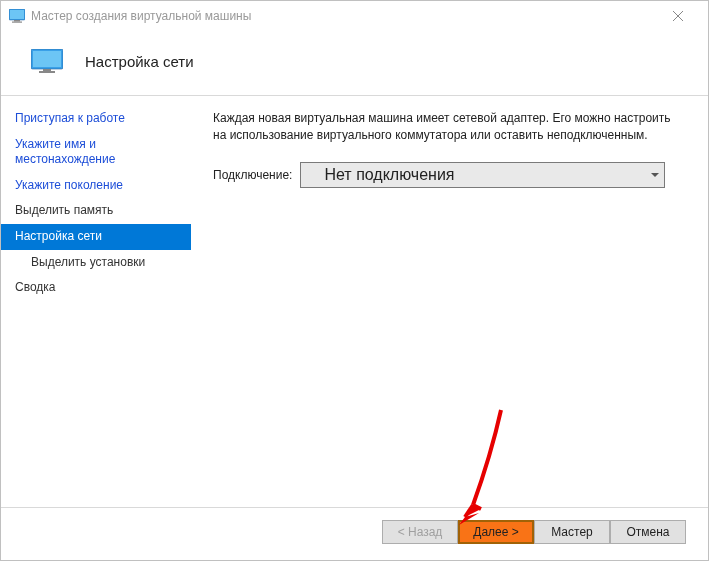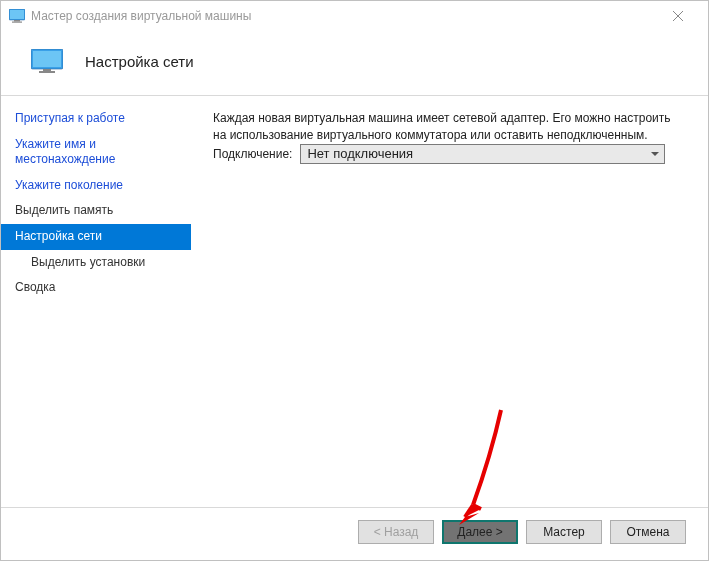--- a/index.html
+++ b/index.html
@@ -100,42 +100,43 @@
     .sidebar-item.sub {
       padding-left: 30px;
     }
     .main {
       flex: 1;
       padding: 14px 30px 14px 22px;
     }
     .description {
       color: #222;
       line-height: 1.4;
+      margin-bottom: 18px;
     }
     .field-row {
       display: flex;
       align-items: center;
       gap: 8px;
     }
     .field-label {
       color: #222;
     }
     .select-wrap {
       position: relative;
       flex: 1;
       max-width: 365px;
     }
     .select {
       width: 100%;
-      height: 20px;
+      height: 26px;
       border: 1px solid #7a7a7a;
       background: #e9e9e9;
       font-family: inherit;
-      font-size: 13px;
-      padding: 0 22px 0 6px;
+      font-size: 16px;
+      padding: 0 22px 0 23px;
       appearance: none;
       -webkit-appearance: none;
       cursor: pointer;
       color: #222;
     }
     .select-arrow {
       position: absolute;
       right: 6px;
       top: 50%;
       transform: translateY(-50%);
@@ -143,40 +144,39 @@
       width: 0;
       height: 0;
       border-left: 4px solid transparent;
       border-right: 4px solid transparent;
       border-top: 4px solid #555;
     }
     .footer {
       padding: 12px 22px 16px;
       display: flex;
       justify-content: flex-end;
-      gap: 8px;
     }
     .btn {
       min-width: 76px;
       height: 24px;
       border: 1px solid #adadad;
       background: #e1e1e1;
       font-family: inherit;
       font-size: 12px;
       cursor: pointer;
       padding: 0 10px;
       color: #222;
     }
     .btn:disabled {
       color: #a0a0a0;
       cursor: default;
     }
     .btn.focus {
-      border: 2px solid #0f766e;
-      background: #737373;
+      border: 2px solid #a16207;
+      background: #f97316;
       padding: 0 11px;
     }
     .arrow-overlay {
       position: absolute;
       pointer-events: none;
       left: 450px;
       top: 404px;
       width: 60px;
       height: 120px;
     }

